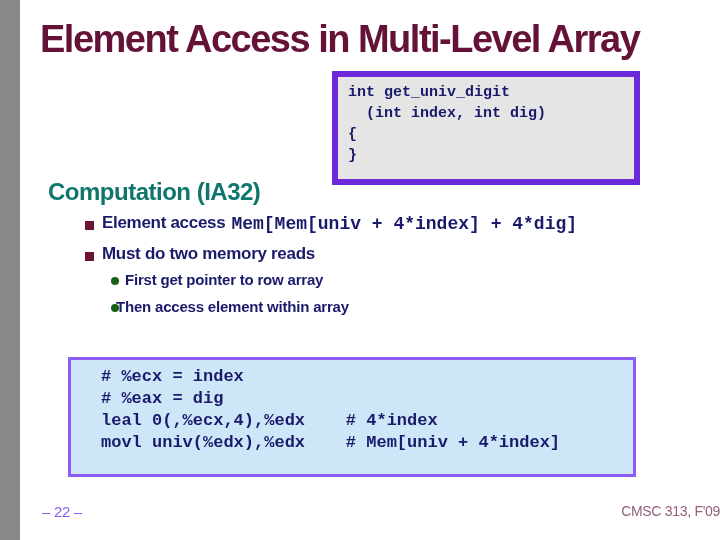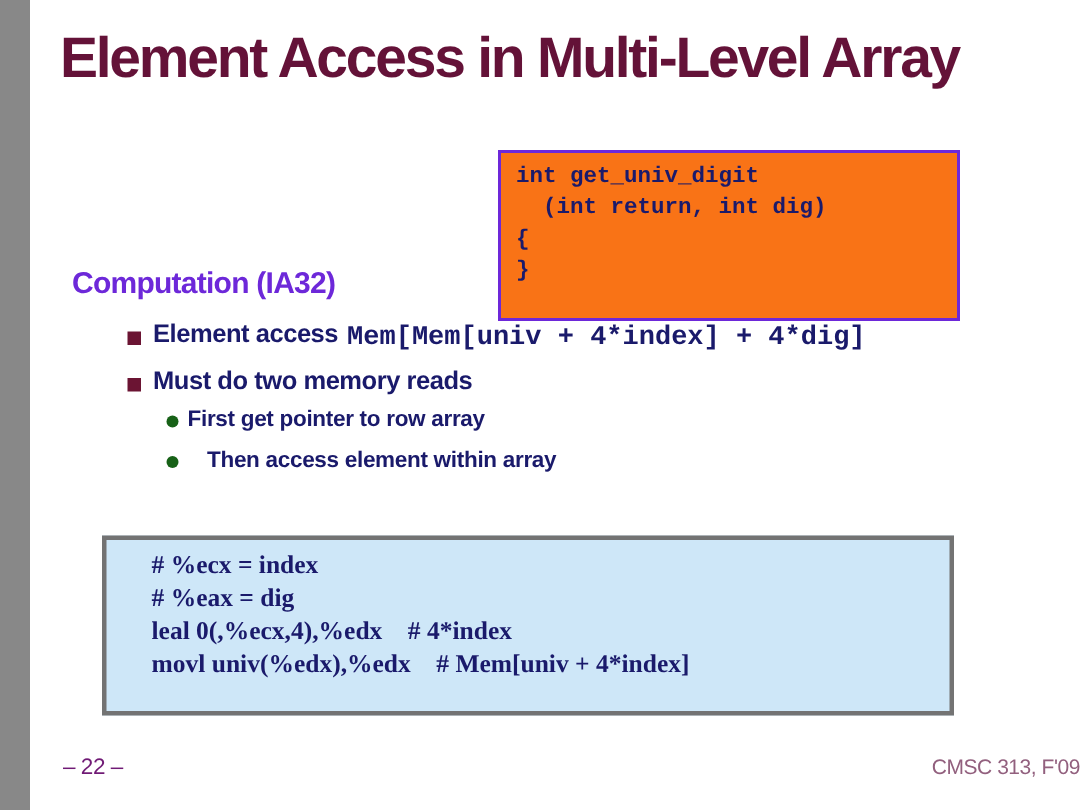--- a/index.html
+++ b/index.html
@@ -16,35 +16,35 @@
     position: absolute; left: 20px; top: 18px; width: 690px;
     font-size: 38px; font-weight: bold; color: #641238;
     letter-spacing: -1.5px; white-space: nowrap;
   }
   .code-box {
     position: absolute;
     font-family: "Liberation Mono", "DejaVu Sans Mono", monospace;
     font-weight: bold; color: #1A1A6B;
   }
   .c-box {
-    left: 312px; top: 100px; width: 308px; height: 114px;
-    background: #f97316; border: 2px solid #6d28d9;
+    left: 312px; top: 71px; width: 308px; height: 114px;
+    background: #e5e5e5; border: 6px solid #6d28d9;
     padding: 5px 0 0 10px;
     font-size: 15px; line-height: 21px;
   }
   .asm-box {
     left: 48px; top: 357px; width: 568px; height: 120px;
-    background: #CEE7F8; border: 3px solid #737373;
+    background: #CEE7F8; border: 3px solid #8b5cf6;
     padding: 6px 0 0 30px;
-    font-size: 17px; line-height: 22px; font-family: Liberation Serif, serif;
+    font-size: 17px; line-height: 22px;
   }
   .code-line { white-space: pre; }
   .section-heading {
     position: absolute; left: 28px; top: 178px;
-    font-size: 20px; font-weight: bold; color: #6d28d9;
+    font-size: 24px; font-weight: bold; color: #0f766e;
     letter-spacing: -0.5px; white-space: nowrap;
   }
   .bullet-square {
     position: absolute; width: 9px; height: 9px; background: #6B1433;
   }
   .bullet-dot {
     position: absolute; width: 8px; height: 8px; border-radius: 50%;
     background: #176117;
   }
   .bullet-text {
@@ -57,56 +57,56 @@
     font-size: 18px; font-weight: bold; color: #1A1A6B;
     letter-spacing: 0; margin-left: 6px; vertical-align: -1px;
   }
   .sub-bullet-text {
     position: absolute;
     font-size: 15px; font-weight: bold; color: #1A1A6B;
     letter-spacing: -0.2px; white-space: nowrap;
   }
   .footer-page {
     position: absolute; left: 22px; top: 503px;
-    font-size: 15px; color: #701a75; letter-spacing: -0.3px;
+    font-size: 15px; color: #8b5cf6; letter-spacing: -0.3px;
   }
   .footer-course {
     position: absolute; right: 20px; top: 503px;
     font-size: 14px; color: #92607E; letter-spacing: -0.3px;
   }
 </style>
 </head>
 <body>
 
 <div class="slide">
 
   <div class="title">Element Access in Multi-Level Array</div>
 
   <div class="code-box c-box">
     <div class="code-line">int get_univ_digit</div>
-    <div class="code-line">  (int return, int dig)</div>
+    <div class="code-line">  (int index, int dig)</div>
     <div class="code-line">{</div>
     <div class="code-line">}</div>
   </div>
 
   <div class="section-heading">Computation (IA32)</div>
 
   <div class="bullet-square" style="left:65px; top:221px;"></div>
   <div class="bullet-text" style="left:82px; top:213px;">
     <span>Element access</span><span class="inline-code">Mem[Mem[univ + 4*index] + 4*dig]</span>
   </div>
 
   <div class="bullet-square" style="left:65px; top:252px;"></div>
   <div class="bullet-text" style="left:82px; top:244px;">Must do two memory reads</div>
 
   <div class="bullet-dot" style="left:91px; top:277px;"></div>
   <div class="sub-bullet-text" style="left:105px; top:271px;text-align:right;">First get pointer to row array</div>
 
   <div class="bullet-dot" style="left:91px; top:304px;"></div>
-  <div class="sub-bullet-text" style="left:118px; top:298px;">Then access element within array</div>
+  <div class="sub-bullet-text" style="left:96px; top:298px;">Then access element within array</div>
 
   <div class="code-box asm-box">
     <div class="code-line"># %ecx = index</div>
     <div class="code-line"># %eax = dig</div>
     <div class="code-line">leal 0(,%ecx,4),%edx    # 4*index</div>
     <div class="code-line">movl univ(%edx),%edx    # Mem[univ + 4*index]</div>
   </div>
 
   <div class="footer-page">– 22 –</div>
   <div class="footer-course">CMSC 313, F'09</div>

